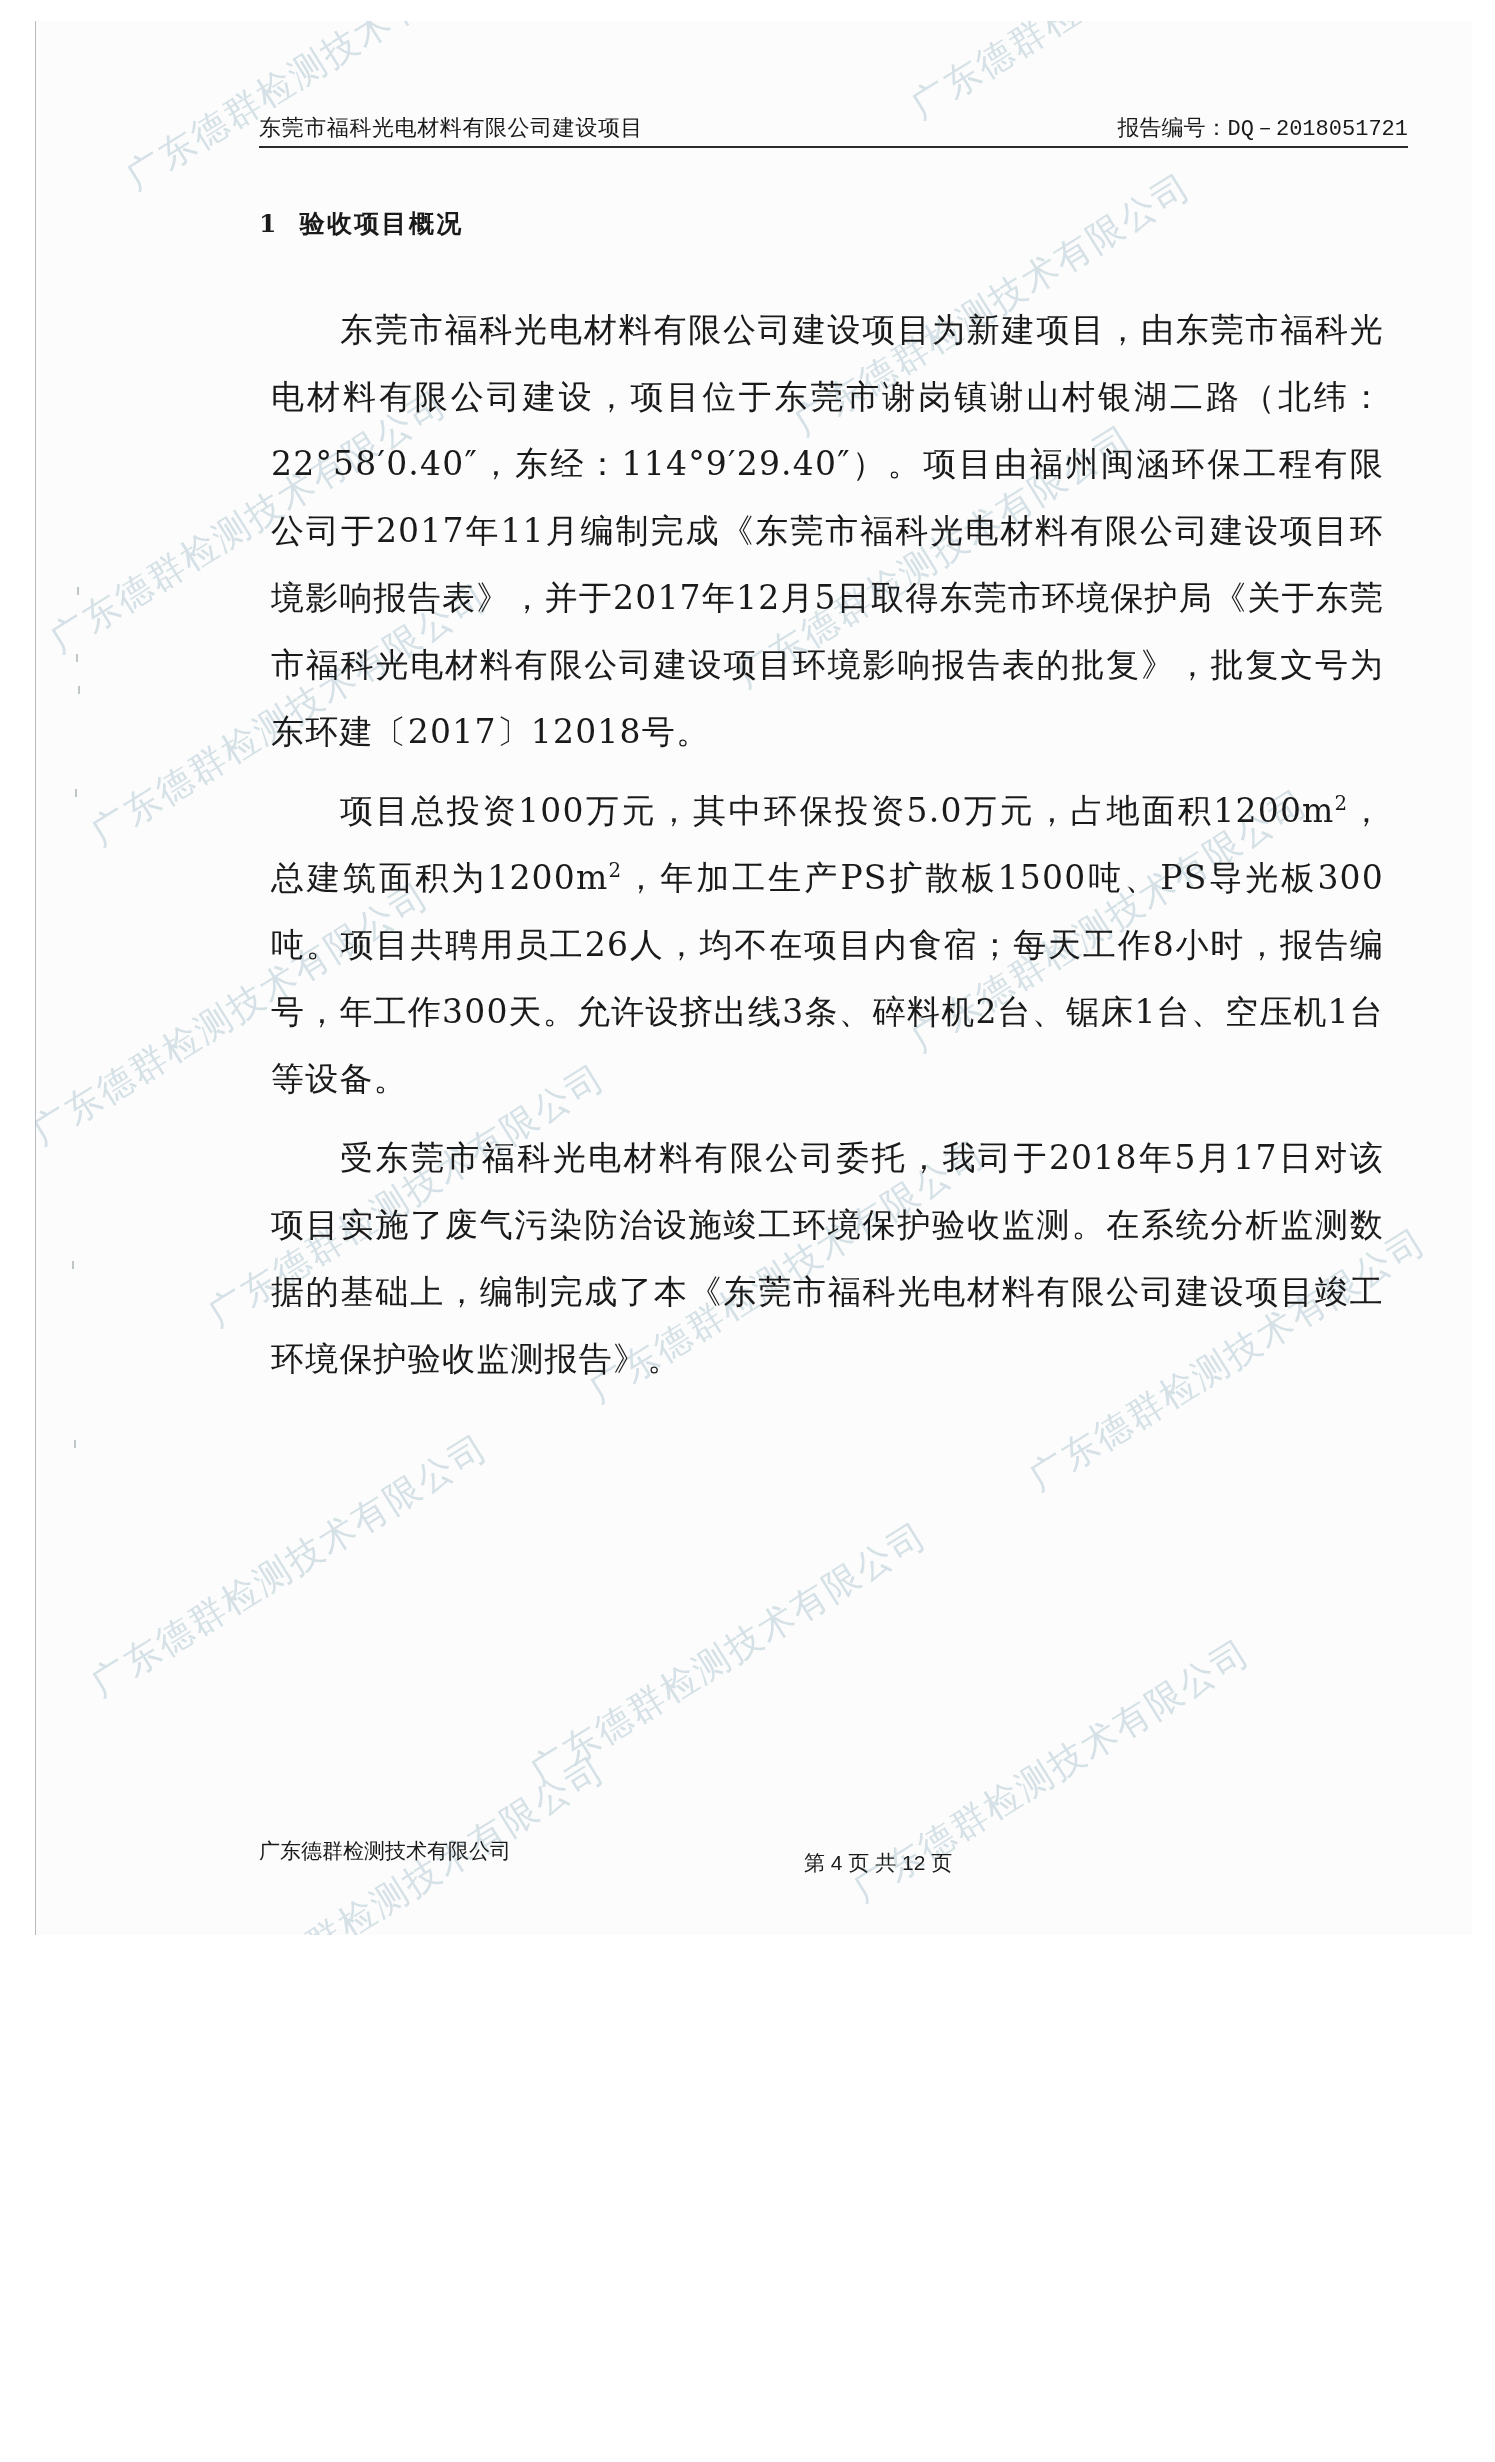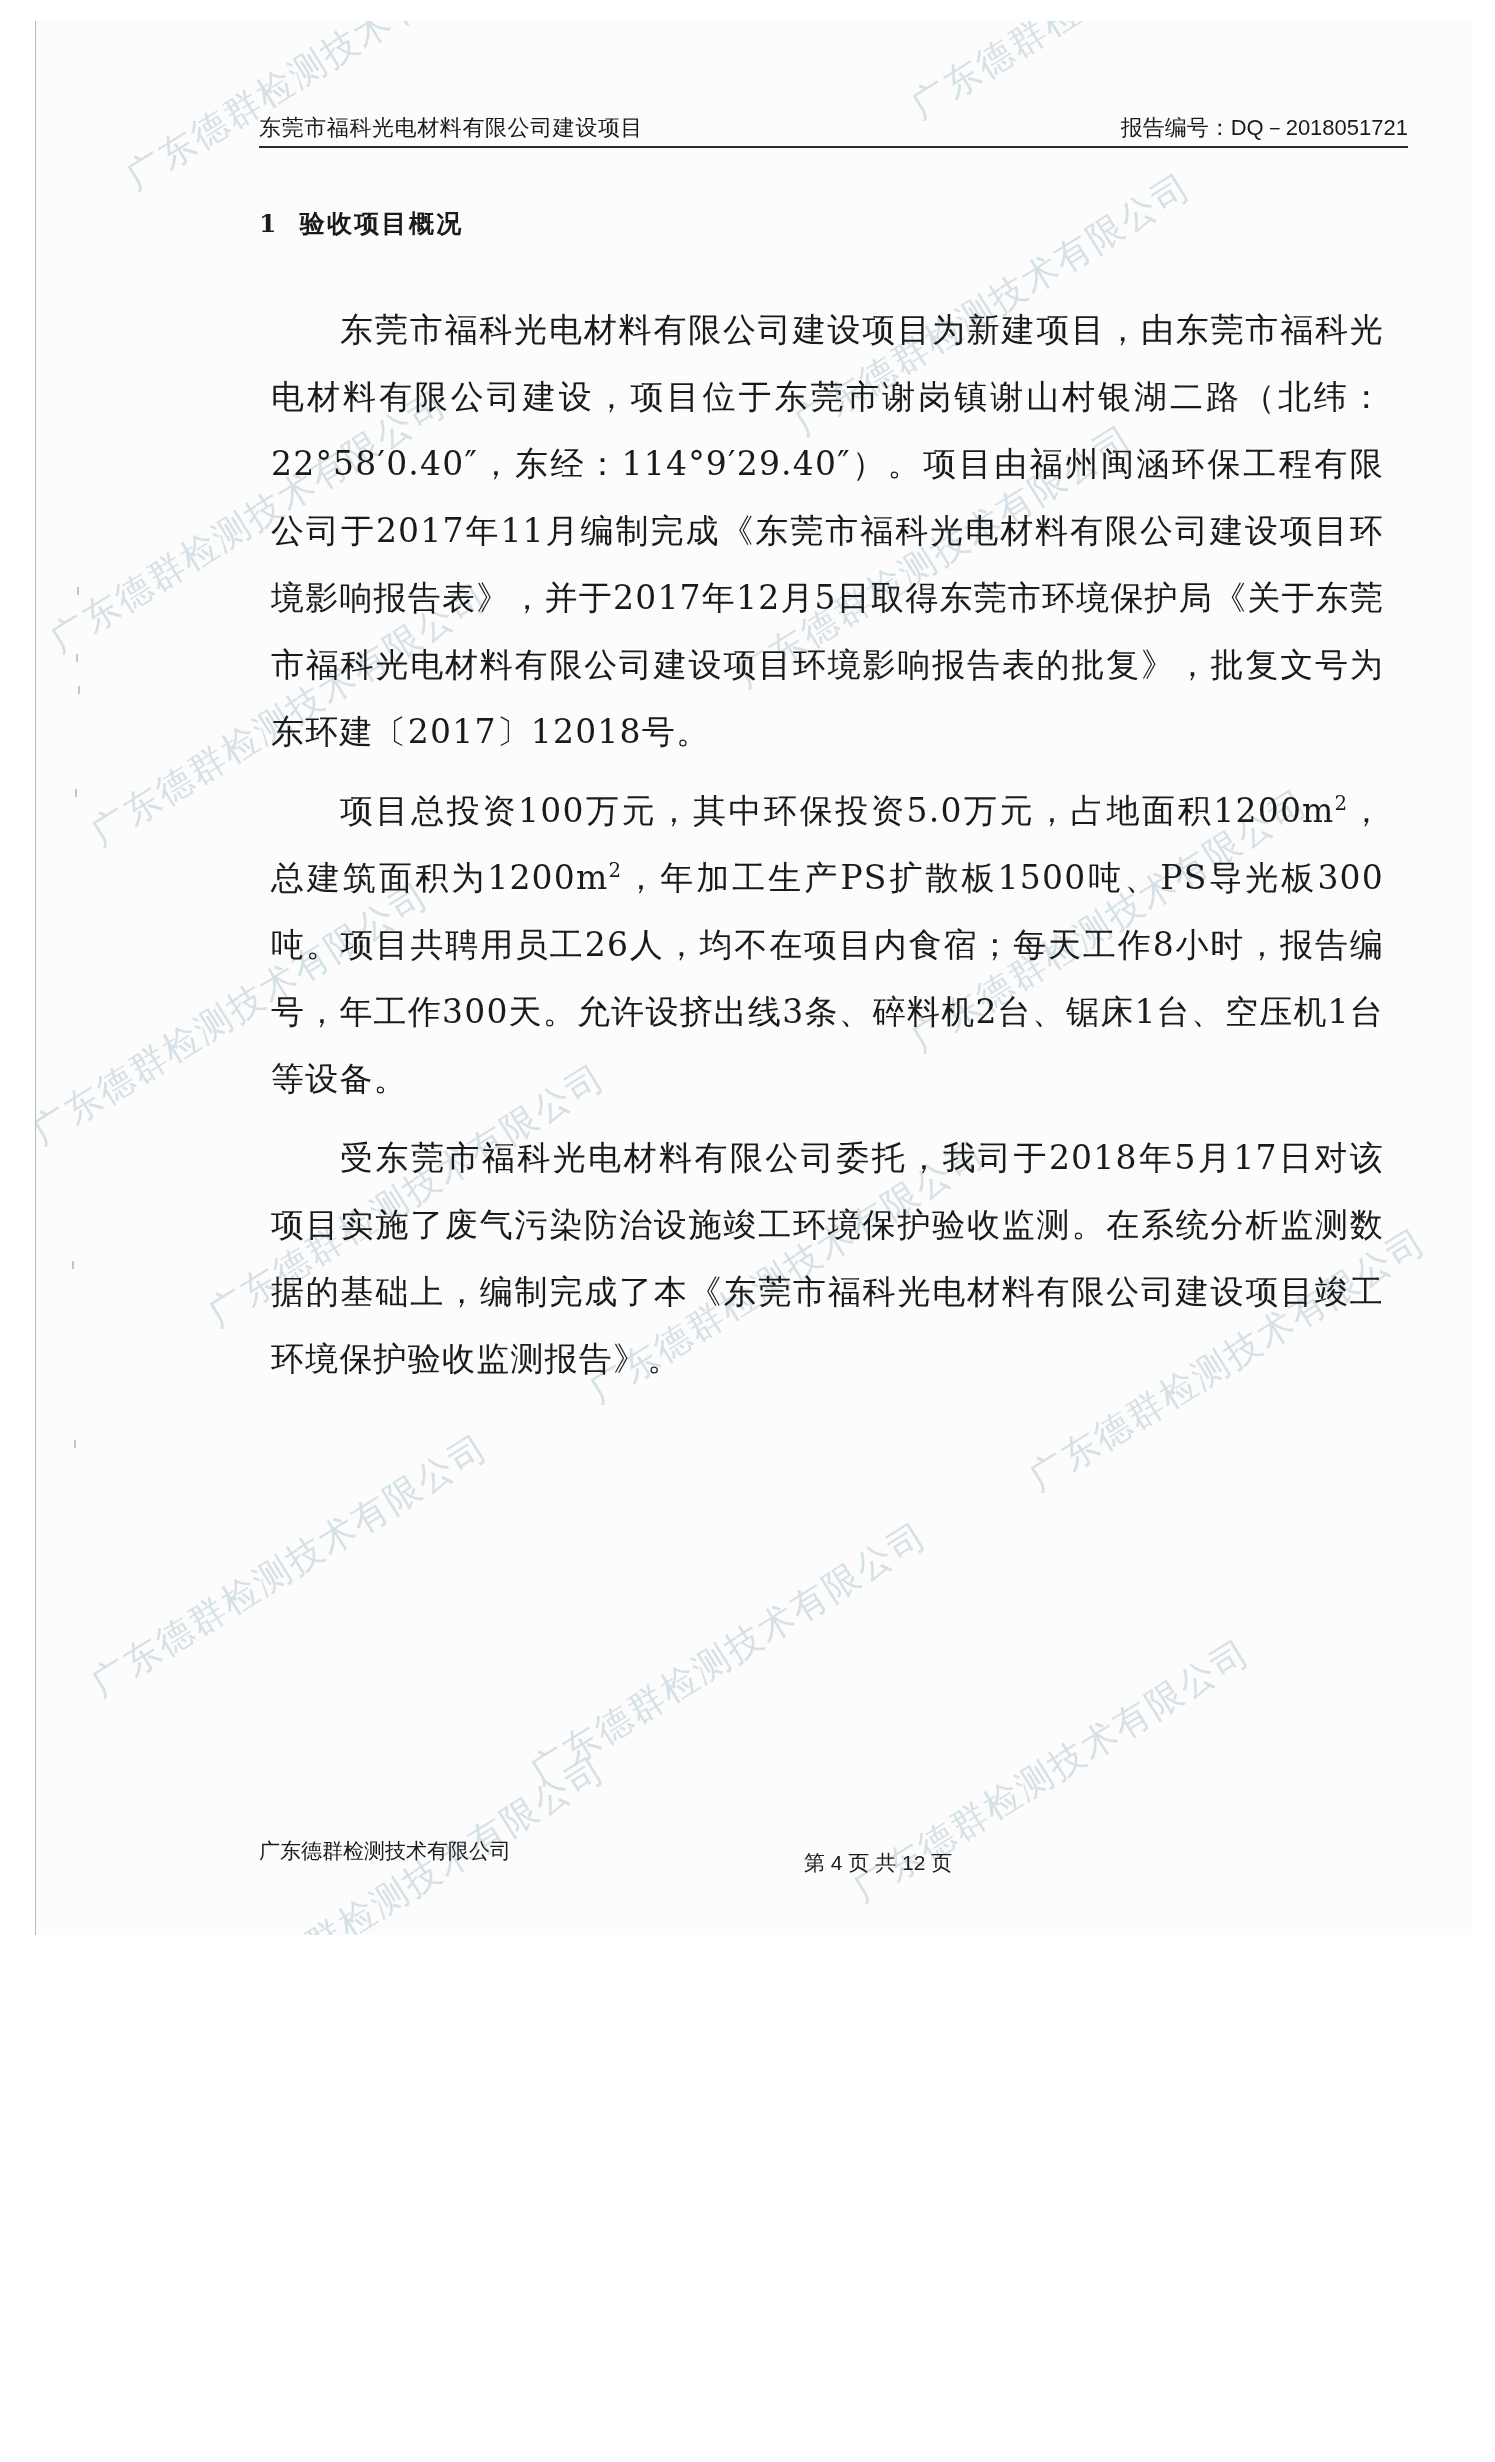--- a/index.html
+++ b/index.html
@@ -26,21 +26,21 @@
   .header {
     position: absolute; left: 223px; top: 89px; width: 1149px; height: 36px;
     border-bottom: 2.3px solid #2a2a2a;
   }
   .header-left {
     position: absolute; left: 0; bottom: 2.3px;
     font-family: "DejaVu Sans", sans-serif; font-size: 22px; letter-spacing: 0.6px;
   }
   .header-right {
     position: absolute; right: 0; bottom: 2.3px;
-    font-family: Liberation Sans, sans-serif; font-size: 22px;
+    font-family: Liberation Mono, monospace; font-size: 22px;
   }
   .section-title {
     position: absolute; left: 223px; top: 186px;
     font-family: "DejaVu Sans", sans-serif; font-weight: bold; font-size: 25px;
     letter-spacing: 2.3px;
   }
   .section-title .num { font-family: "DejaVu Serif", serif; margin-right: 21px; }
   .body-text {
     position: absolute; left: 223px; top: 263px; width: 1137px;
     font-size: 33px; line-height: 67px; text-align: justify;

